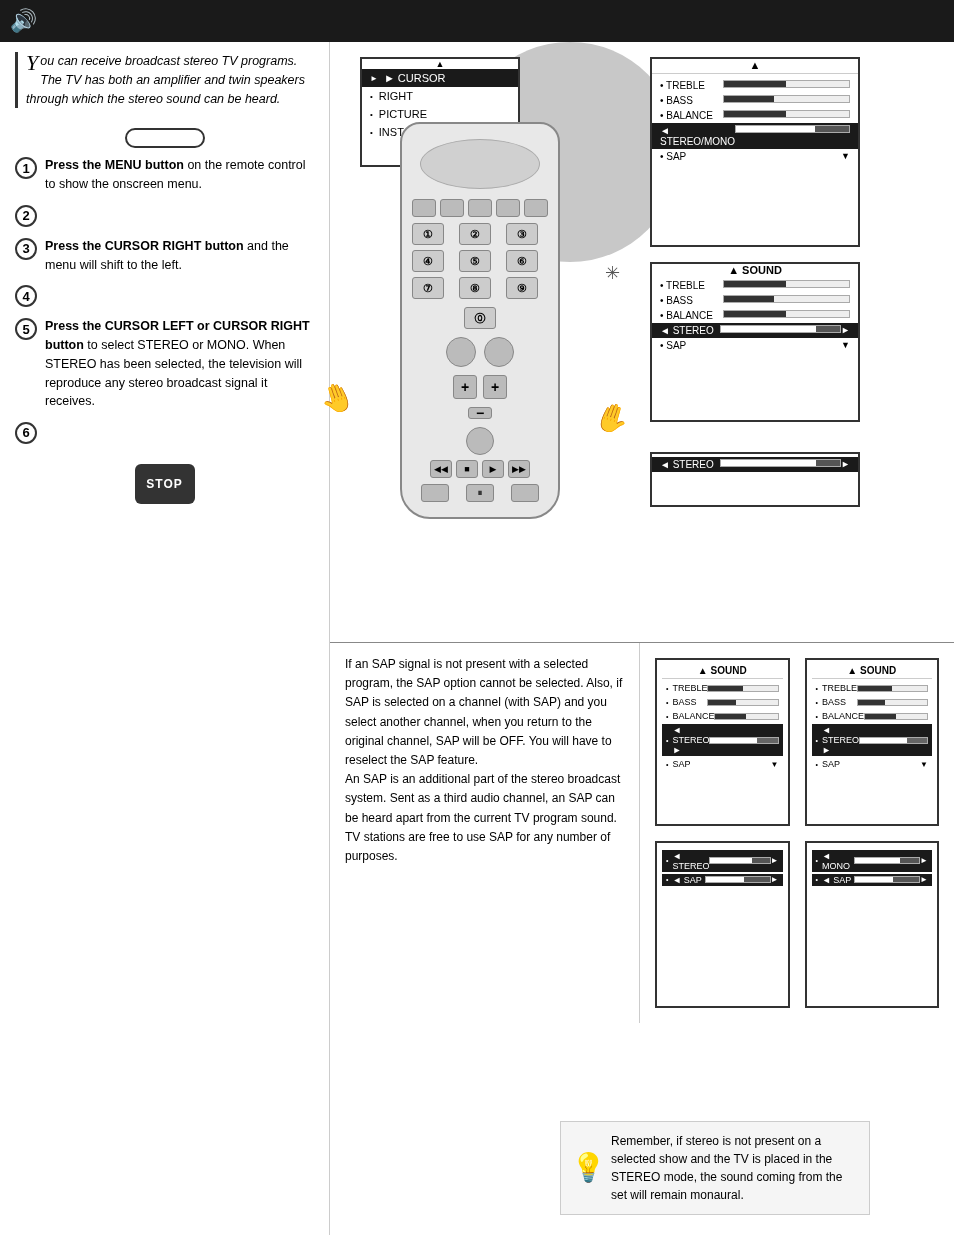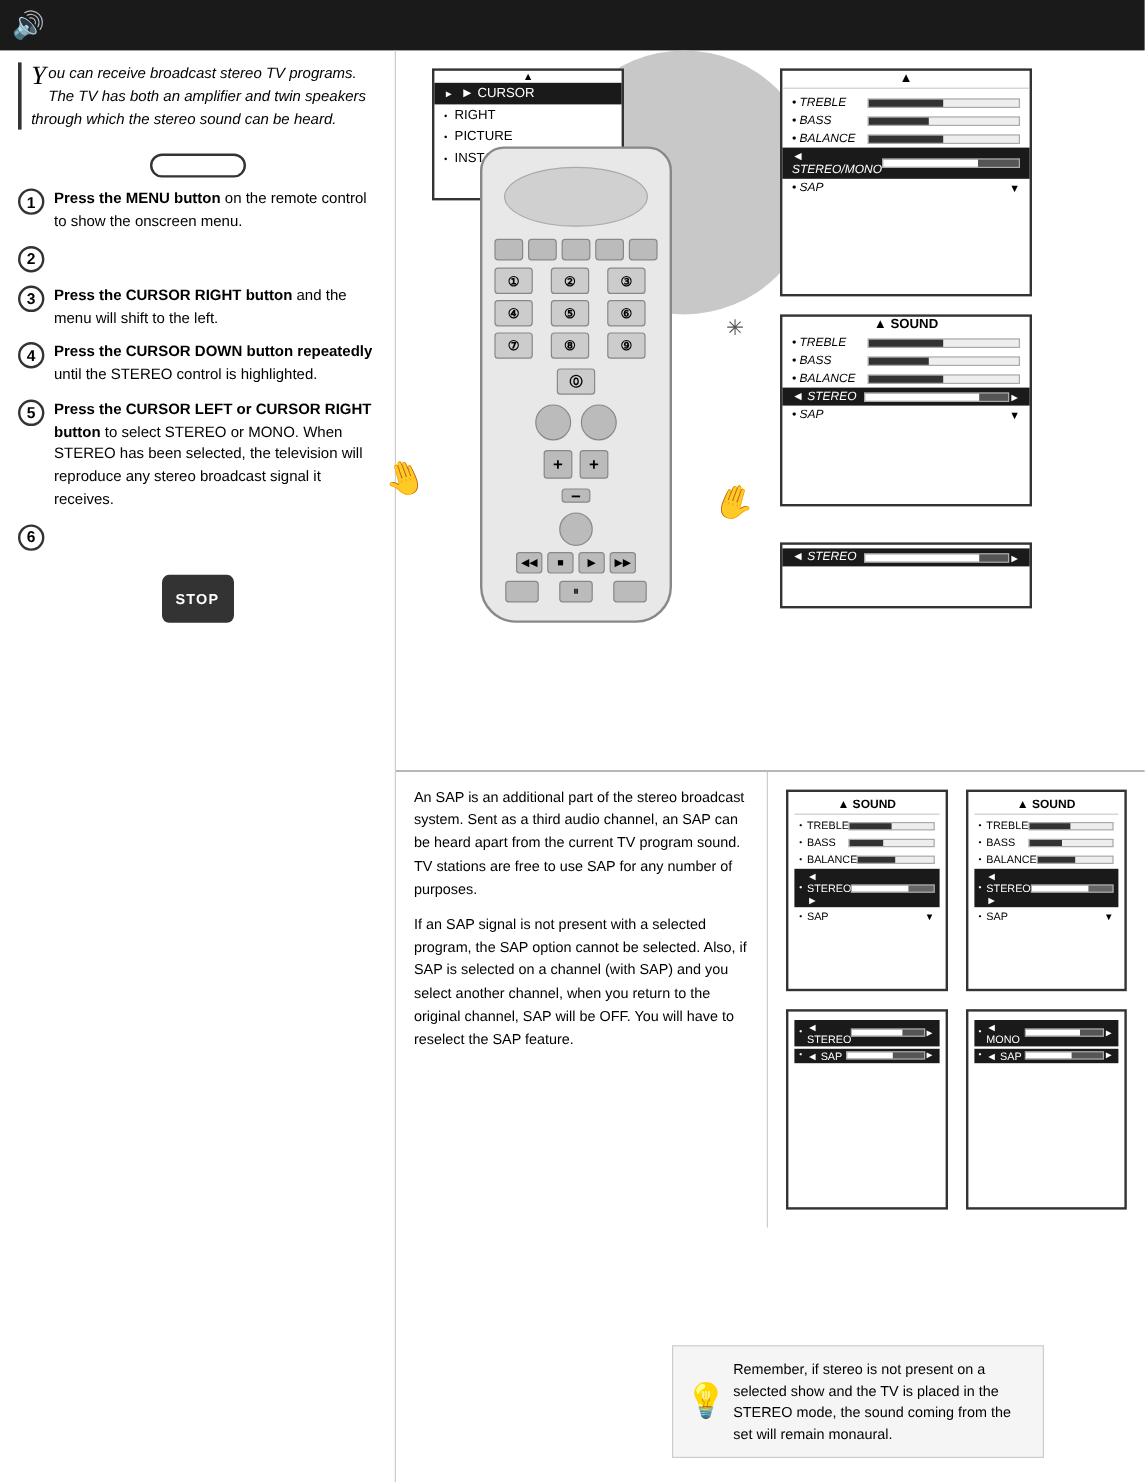--- a/index.html
+++ b/index.html
@@ -157,24 +157,23 @@
       content: '•';
       margin-right: 6px;
       font-size: 8px;
     }
     .menu-item.highlighted::before {
       content: '►';
     }
 
     .menu-row {
       display: flex;
-      align-items: center;
+      align-items: flex-start;
       padding: 2px 8px;
       font-size: 10px;
-      font-style: italic;
     }
     .menu-row-label {
       flex: 1;
     }
     .menu-row-bar {
       flex: 2;
       height: 8px;
       background: #eee;
       border: 1px solid #aaa;
       position: relative;
@@ -512,23 +511,20 @@
 
     <div class="step">
       <div class="step-num">3</div>
       <div class="step-text">
         <strong>Press the CURSOR RIGHT button</strong> and the menu will shift to the left.
       </div>
     </div>
 
     <div class="step">
       <div class="step-num">4</div>
-      <div class="step-text">
-        <strong>Press the CURSOR DOWN button repeatedly</strong> until the STEREO control is highlighted.
-      </div>
     </div>
 
     <div class="step">
       <div class="step-num">5</div>
       <div class="step-text">
         <strong>Press the CURSOR LEFT or CURSOR RIGHT button</strong> to select STEREO or MONO. When STEREO has been selected, the television will reproduce any stereo broadcast signal it receives.
       </div>
     </div>
 
     <div class="step">
@@ -692,22 +688,22 @@
     <div class="tip-box">
       <div class="tip-lightbulb">💡</div>
       <span>Remember, if stereo is not present on a selected show and the TV is placed in the STEREO mode, the sound coming from the set will remain monaural.</span>
     </div>
 
     <div class="horizontal-divider" style="top: 600px;"></div>
 
     <div class="bottom-section" style="top: 601px; bottom: auto; height: 380px;">
 
       <div class="bottom-left-text">
+        <p>If an SAP signal is not present with a selected program, the SAP option cannot be selected. Also, if SAP is selected on a channel (with SAP) and you select another channel, when you return to the original channel, SAP will be OFF. You will have to reselect the SAP feature.</p>
         <p style="margin-bottom:10px;">An SAP is an additional part of the stereo broadcast system. Sent as a third audio channel, an SAP can be heard apart from the current TV program sound. TV stations are free to use SAP for any number of purposes.</p>
-        <p>If an SAP signal is not present with a selected program, the SAP option cannot be selected. Also, if SAP is selected on a channel (with SAP) and you select another channel, when you return to the original channel, SAP will be OFF. You will have to reselect the SAP feature.</p>
       </div>
 
       <div class="bottom-right-screens">
 
         <div class="mini-screen">
           <div class="mini-screen-title">▲ SOUND</div>
           <div class="mini-menu-row">
             <span style="flex:1; font-size:9px;">TREBLE</span>
             <div class="mini-menu-row-bar">
                 <div class="mini-menu-row-fill" style="width:50%"></div>

